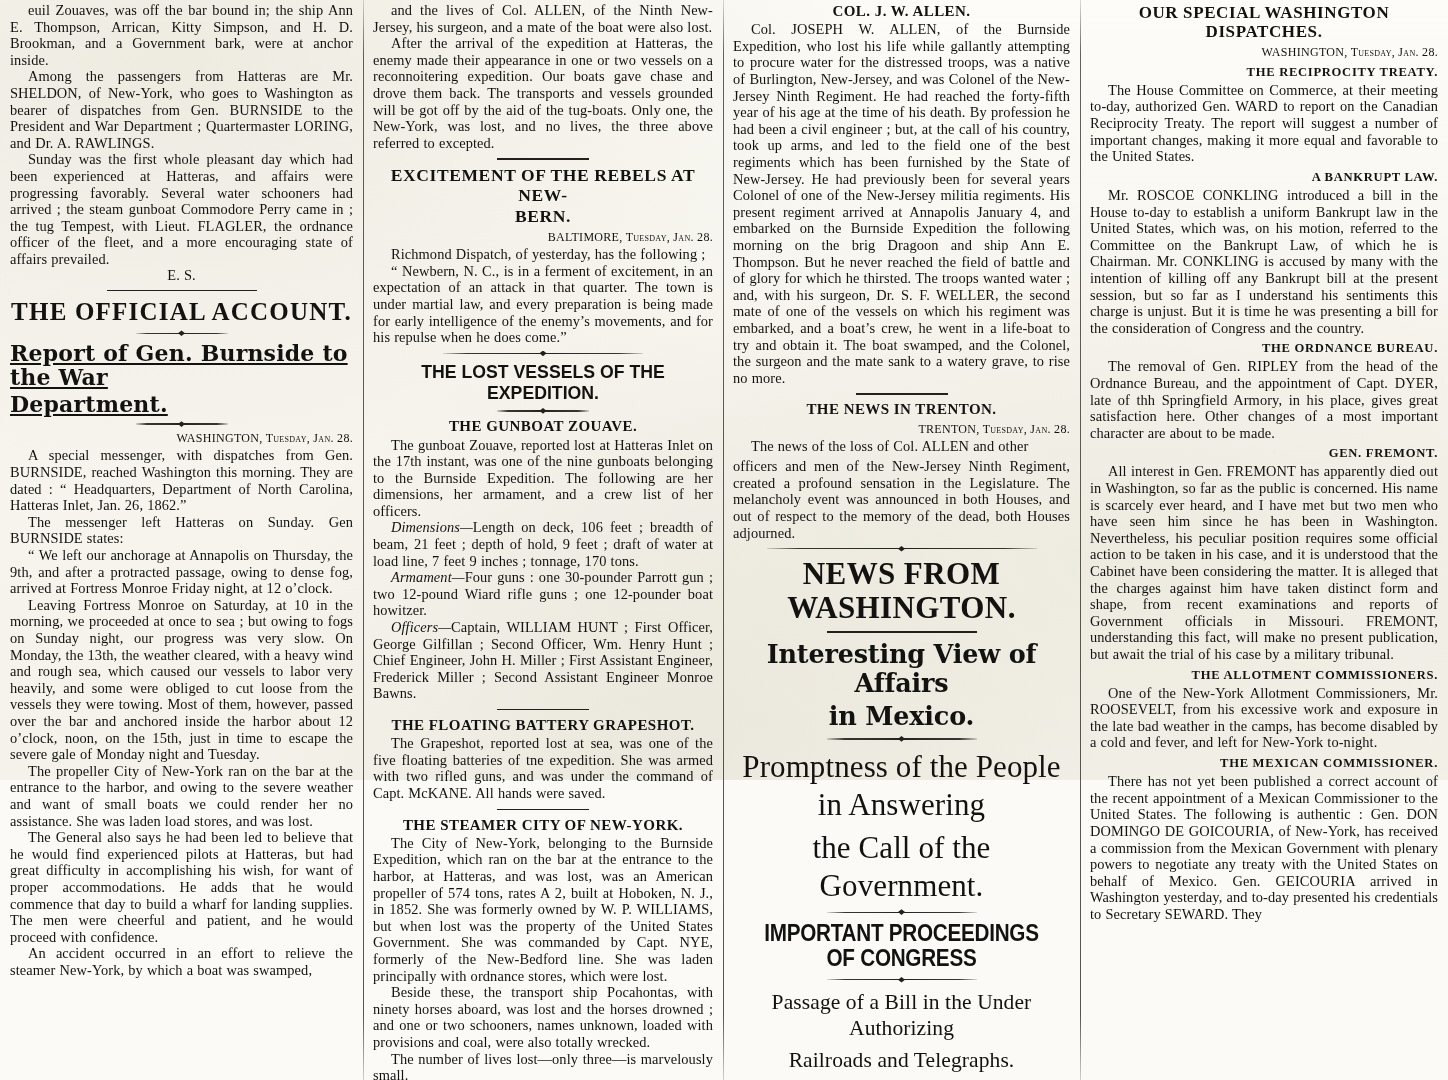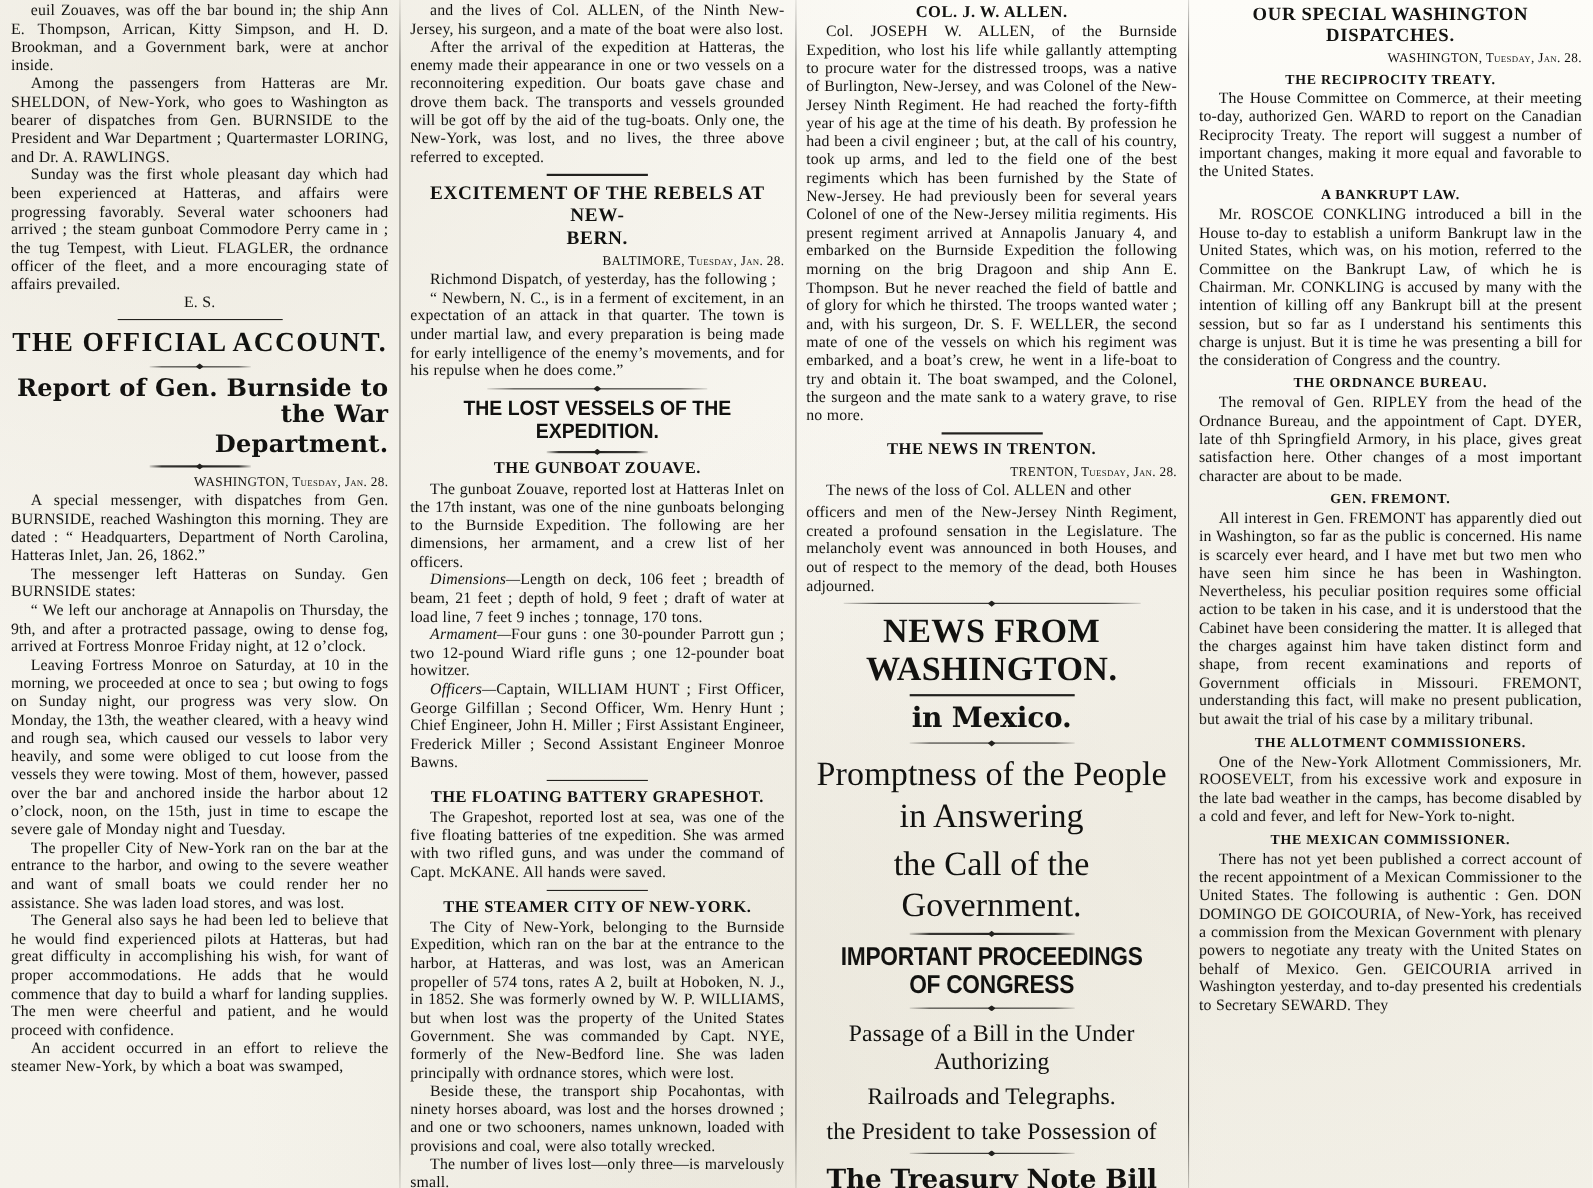--- a/index.html
+++ b/index.html
@@ -5,21 +5,21 @@
   html,body{margin:0;padding:0;}
   body{
     width:1448px;height:1080px;
     background:#fbfaf6;
     font-family:"Liberation Serif", serif;
     color:#121210;
     overflow:hidden;
   }
   
   .page{
-    position:relative;width:1448px;height:1080px;
+    position:relative;width:1448px;height:780px;
     background:
       radial-gradient(ellipse at 12% 8%, rgba(226,221,206,.55) 0%, rgba(251,250,246,0) 42%),
       radial-gradient(ellipse at 78% 72%, rgba(228,223,208,.45) 0%, rgba(251,250,246,0) 46%),
       radial-gradient(ellipse at 46% 96%, rgba(222,217,202,.40) 0%, rgba(251,250,246,0) 40%),
       linear-gradient(180deg,#fdfcf8 0%,#f7f5ef 48%,#f4f2ea 100%);
     box-sizing:border-box;
   }
   .cols{display:flex;height:1080px;box-sizing:border-box;}
   .col{
     position:relative;
@@ -49,44 +49,45 @@
   i,.it{font-style:italic;}
 
   
   .h-main{
     text-align:center;font-weight:bold;
     font-size:25px;letter-spacing:1.2px;
     margin:5px 0 2px 0;line-height:1.1;
     font-family:"Liberation Serif",serif;
   }
   .h-sub-black{
-    text-align:right;font-weight:bold;
+    text-align:left;font-weight:bold;
     font-size:22px;line-height:1.12;
     letter-spacing:.2px;margin:3px 0 2px 0;
     font-family:"DejaVu Serif",serif;
+    text-decoration:underline;
   }
   .h-rom{
     text-align:center;font-weight:bold;
     font-size:17.5px;letter-spacing:.6px;
     line-height:1.14;margin:3px 0 1px 0;
   }
   .h-cond{
     text-align:center;font-weight:bold;
     font-size:19px;letter-spacing:0px;
     line-height:1.12;margin:3px 0 2px 0;
     font-family:"Liberation Sans Narrow","Liberation Sans",sans-serif;
     transform:scaleX(.93);transform-origin:center;
   }
   .h-small{
     text-align:center;font-weight:bold;
     font-size:15px;letter-spacing:.45px;
     line-height:1.15;margin:3px 0 1px 0;
   }
   .h-caps-sm{
-    text-align:center;
+    text-align:right;
     font-size:12.6px;letter-spacing:.7px;
     line-height:1.2;margin:5px 0 2px 0;
     font-variant:small-caps;font-weight:bold;
   }
   
   .deck-xl{
     text-align:center;font-weight:bold;
     font-size:31px;letter-spacing:.4px;line-height:1.08;
     margin:7px 0 4px 0;
     font-family:"Liberation Serif",serif;
@@ -218,20 +219,21 @@
     <div class="h-small" style="margin-top:1px">COL. J. W. ALLEN.</div>
     <p>Col. JOSEPH W. ALLEN, of the Burnside Expedition, who lost his life while gallantly attempting to procure water for the distressed troops, was a native of Burlington, New-Jersey, and was Colonel of the New-Jersey Ninth Regiment. He had reached the forty-fifth year of his age at the time of his death. By profession he had been a civil engineer ; but, at the call of his country, took up arms, and led to the field one of the best regiments which has been furnished by the State of New-Jersey. He had previously been for several years Colonel of one of the New-Jersey militia regiments. His present regiment arrived at Annapolis January 4, and embarked on the Burnside Expedition the following morning on the brig Dragoon and ship Ann E. Thompson. But he never reached the field of battle and of glory for which he thirsted. The troops wanted water ; and, with his surgeon, Dr. S. F. WELLER, the second mate of one of the vessels on which his regiment was embarked, and a boat’s crew, he went in a life-boat to try and obtain it. The boat swamped, and the Colonel, the surgeon and the mate sank to a watery grave, to rise no more.</p>
     <span class="rule w-s plain"></span>
     <div class="h-small">THE NEWS IN TRENTON.</div>
     <div class="dateline">TRENTON, Tuesday, Jan. 28.</div>
     <p>The news of the loss of Col. ALLEN and other</p>
     <p class="noind" style="margin-top:4px">officers and men of the New-Jersey Ninth Regiment, created a profound sensation in the Legislature. The melancholy event was announced in both Houses, and out of respect to the memory of the dead, both Houses adjourned.</p>
     <span class="rule w-xl orn"></span>
     <div class="deck-xl">NEWS FROM WASHINGTON.</div>
     <span class="rule w-m plain thick"></span>
+    <div class="deck-bold">Interesting View of Affairs</div>
     <div class="deck-bold" style="margin-top:0">in Mexico.</div>
     <span class="rule w-m orn"></span>
     <div class="deck-med">Promptness of the People in Answering</div>
     <div class="deck-med" style="margin-top:0">the Call of the Government.</div>
     <span class="rule w-m orn"></span>
     <div class="deck-cond">IMPORTANT PROCEEDINGS OF CONGRESS</div>
     <span class="rule w-m orn"></span>
     <div class="deck-med" style="font-size:21.5px">Passage of a Bill in the Under Authorizing</div>
     <div class="deck-med" style="font-size:21.5px;margin-top:0">Railroads and Telegraphs.</div>
     <div class="deck-med" style="font-size:21.5px;margin-top:0">the President to take Possession of</div>

